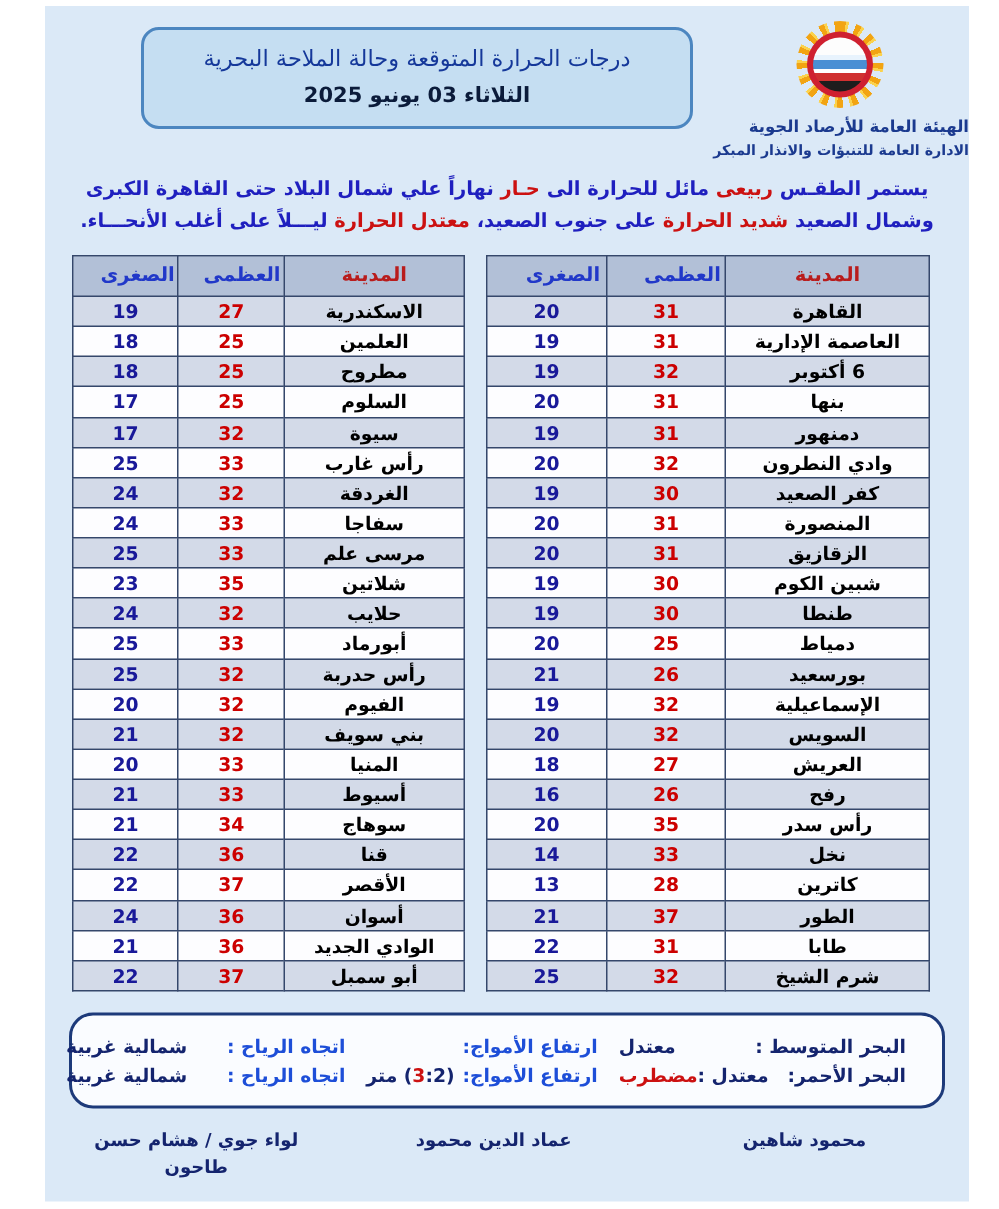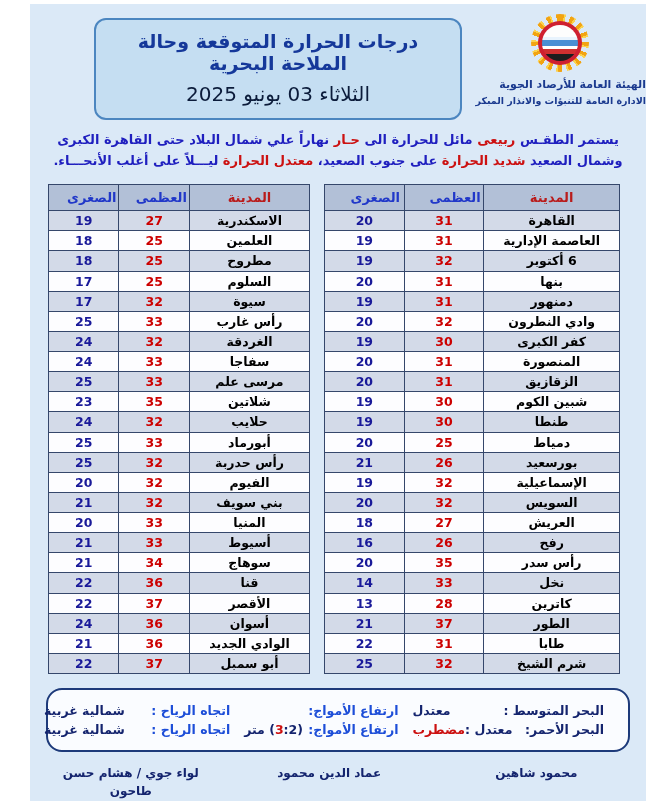--- a/index.html
+++ b/index.html
@@ -23,22 +23,22 @@
     display:flex;align-items:center;justify-content:center;}
   .core{width:36px;height:36px;border-radius:50%;
     background:linear-gradient(180deg,#fdfdfd 0 32%,#e8f3fd 32% 42%,#4a8fd4 42% 58%,#ffffff 58% 66%,#d03030 66% 80%,#1d1d1d 80% 100%);}
   .org-line1{font-size:11px;font-weight:bold;color:#1b3a8f;line-height:1.5;}
   .org-line2{font-size:9.5px;font-weight:bold;color:#1b3a8f;line-height:1.4;}
   .title-box{
     flex:0 0 352px;margin-right:12px;margin-top:6px;
     border:2px solid #4c86c0;border-radius:12px;background:#c5def2;
     text-align:center;padding:10px 6px 12px 6px;
   }
-  .title-line1{font-size:19px;font-weight:bold;color:#15389a;}
-  .title-line2{font-size:20px;font-weight:normal;color:#0b1b3a;margin-top:8px;}
+  .title-line1{font-size:15px;font-weight:normal;color:#15389a;}
+  .title-line2{font-size:14px;font-weight:bold;color:#0b1b3a;margin-top:8px;}
   
   .forecast{
     margin:10px 22px 0 22px;text-align:center;
     font-size:13px;font-weight:bold;line-height:1.6;
   }
   .seg{white-space:pre-wrap;}
   .seg-blue{color:#1f1fbf;}
   .seg-red{color:#cc1111;}
   .seg-navy{color:#14246e;}
   
@@ -147,21 +147,21 @@
               <td class="city">دمنهور</td>
               <td class="max">31</td>
               <td class="min">19</td>
             </tr>
             <tr class="row-even">
               <td class="city">وادي النطرون</td>
               <td class="max">32</td>
               <td class="min">20</td>
             </tr>
             <tr class="row-odd">
-              <td class="city">كفر الكبرى</td>
+              <td class="city">كفر الصعيد</td>
               <td class="max">30</td>
               <td class="min">19</td>
             </tr>
             <tr class="row-even">
               <td class="city">المنصورة</td>
               <td class="max">31</td>
               <td class="min">20</td>
             </tr>
             <tr class="row-odd">
               <td class="city">الزقازيق</td>

